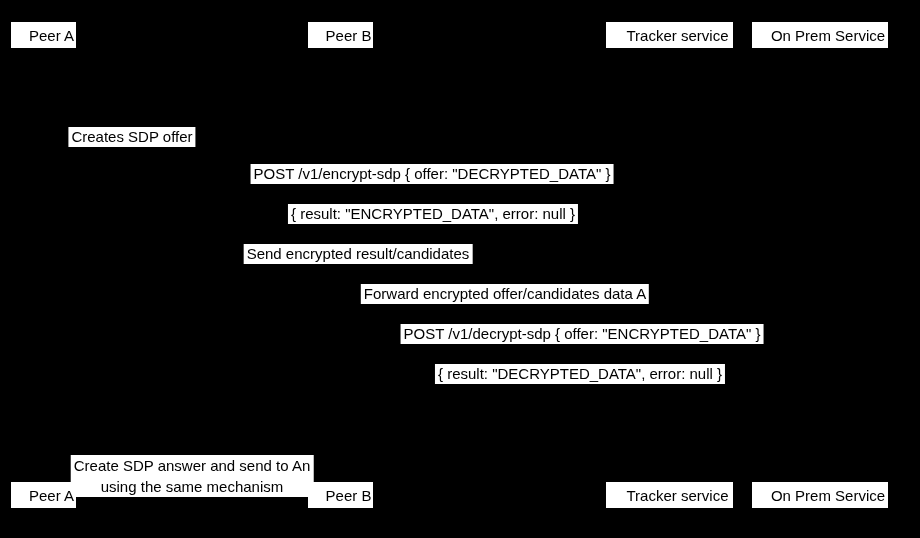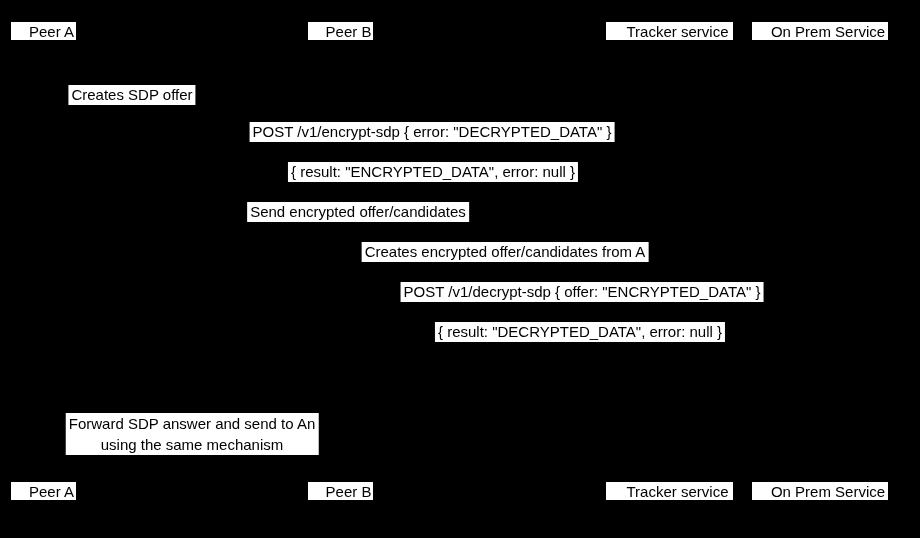--- a/index.html
+++ b/index.html
@@ -10,65 +10,66 @@
   #stage {
     position: relative;
     width: 920px;
     height: 538px;
     background: #000000;
     overflow: hidden;
     font-family: "Liberation Sans", "DejaVu Sans", sans-serif;
   }
   .actor {
     position: absolute;
-    height: 18px;
+    height: 26px;
     background: #ffffff;
     color: #000000;
     display: flex;
     align-items: center;
     justify-content: center;
     font-size: 15px;
     line-height: 1;
     box-sizing: border-box;
     padding-left: 16px;
   }
   .msg {
     position: absolute;
     transform: translateX(-50%);
     background: #ffffff;
     color: #000000;
     font-size: 15px;
     line-height: 20px;
     padding: 0 3px;
     white-space: nowrap;
+    margin-top: 42px;
   }
   .msg.multiline {
     white-space: pre-line;
     text-align: center;
     line-height: 21px;
   }
 </style>
 </head>
 <body>
 
 <div id="stage">
 
   <div class="actor" style="left:11px;  top:22px; width:65px;">Peer A</div>
   <div class="actor" style="left:308px; top:22px; width:65px;">Peer B</div>
   <div class="actor" style="left:606px; top:22px; width:127px;">Tracker service</div>
   <div class="actor" style="left:752px; top:22px; width:136px;">On Prem Service</div>
 
   <div class="msg" style="left:132px; top:85px;">Creates SDP offer</div>
-  <div class="msg" style="left:432px; top:122px;">POST /v1/encrypt-sdp { error: "DECRYPTED_DATA" }</div>
+  <div class="msg" style="left:432px; top:122px;">POST /v1/encrypt-sdp { offer: "DECRYPTED_DATA" }</div>
   <div class="msg" style="left:433px; top:162px;">{ result: "ENCRYPTED_DATA", error: null }</div>
-  <div class="msg" style="left:358px; top:202px;">Send encrypted offer/candidates</div>
-  <div class="msg" style="left:505px; top:242px;">Creates encrypted offer/candidates from A</div>
+  <div class="msg" style="left:358px; top:202px;">Send encrypted result/candidates</div>
+  <div class="msg" style="left:505px; top:242px;">Forward encrypted offer/candidates data A</div>
   <div class="msg" style="left:582px; top:282px;">POST /v1/decrypt-sdp { offer: "ENCRYPTED_DATA" }</div>
   <div class="msg" style="left:580px; top:322px;">{ result: "DECRYPTED_DATA", error: null }</div>
-  <div class="msg multiline" style="left:192px; top:413px;">Forward SDP answer and send to An
+  <div class="msg multiline" style="left:192px; top:413px;">Create SDP answer and send to An
 using the same mechanism</div>
 
   <div class="actor" style="left:11px;  top:482px; width:65px;">Peer A</div>
   <div class="actor" style="left:308px; top:482px; width:65px;">Peer B</div>
   <div class="actor" style="left:606px; top:482px; width:127px;">Tracker service</div>
   <div class="actor" style="left:752px; top:482px; width:136px;">On Prem Service</div>
 
 </div>
 
 </body></html>

